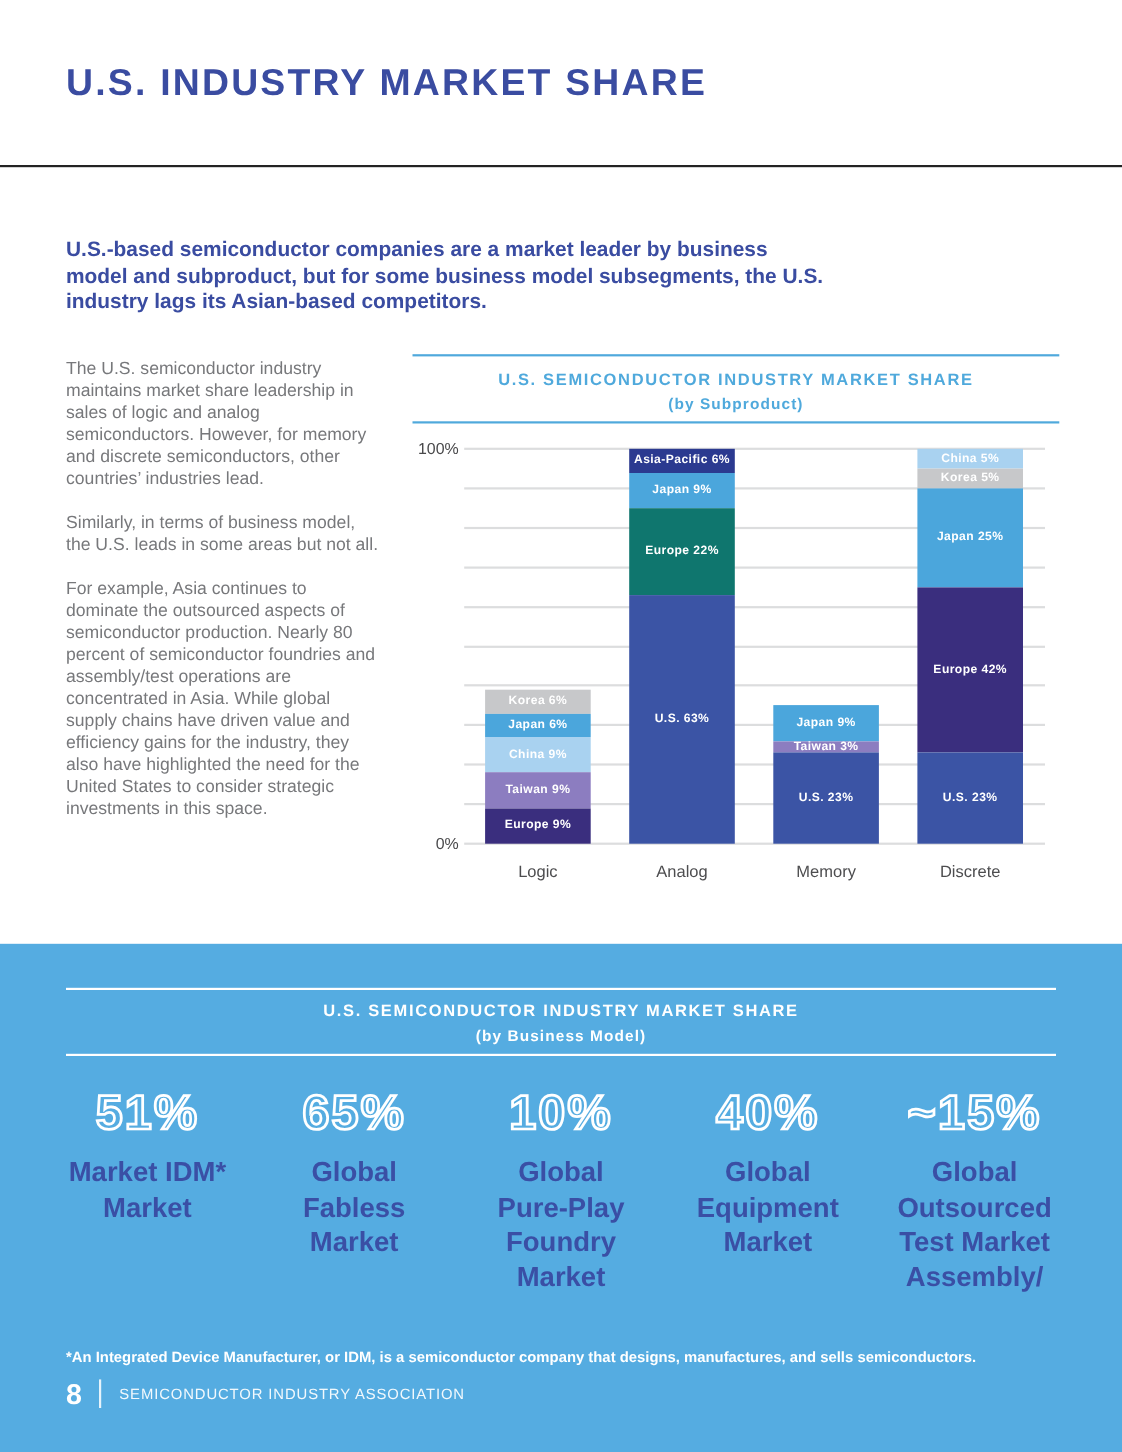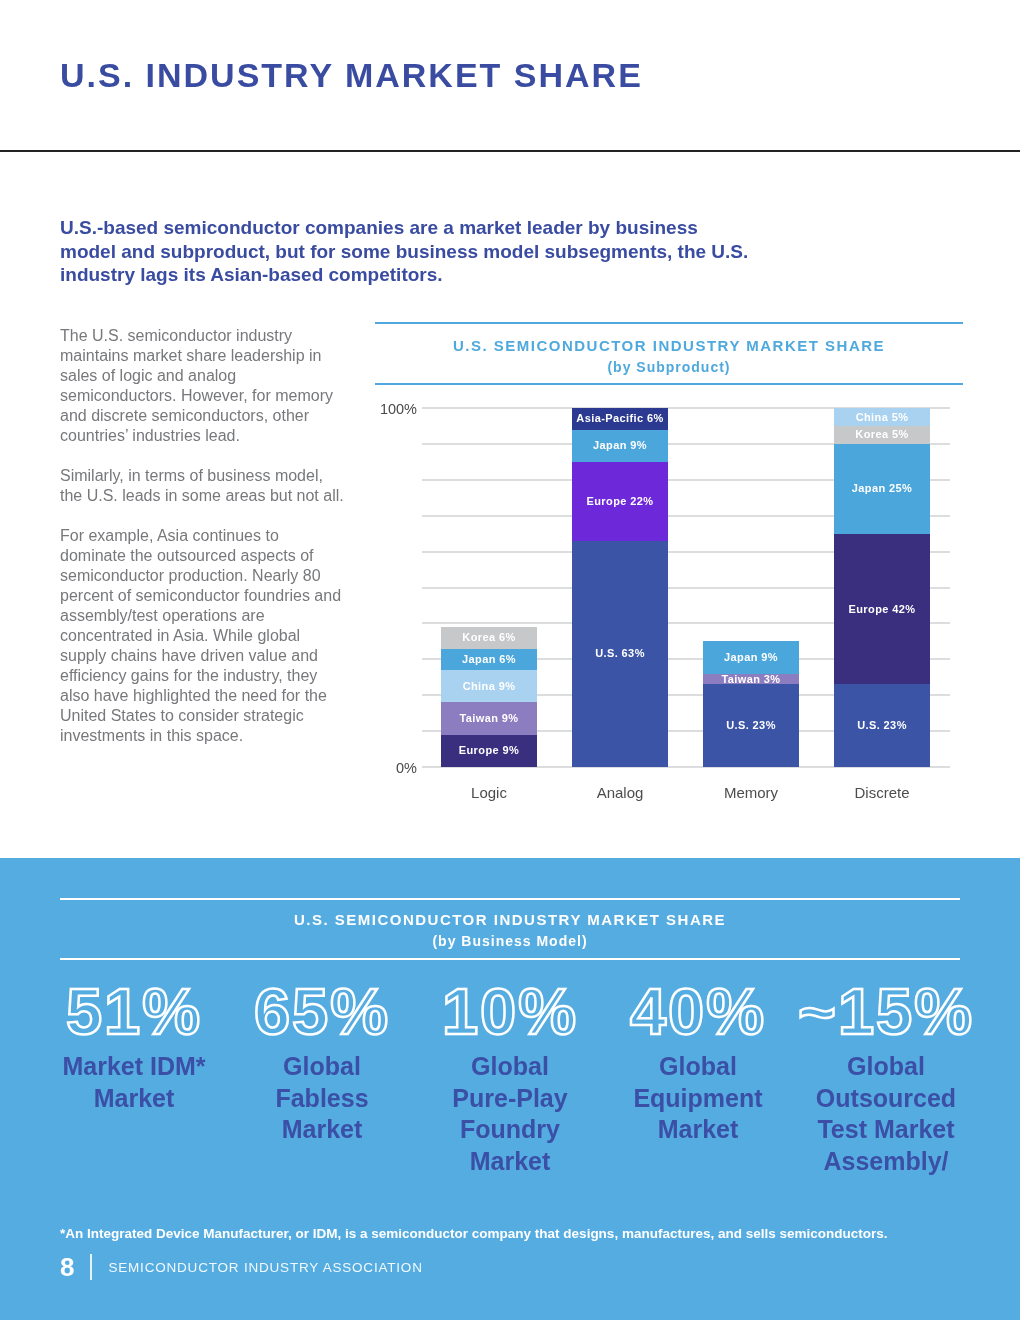--- a/index.html
+++ b/index.html
@@ -100,21 +100,21 @@
     position: absolute; left: 0; top: 75px; width: 1020px;
     text-align: center; font-size: 14px; font-weight: bold;
     letter-spacing: 1px; color: #ffffff;
   }
   .stats-row {
     position: absolute; left: 40px; top: 125px; width: 940px;
     display: flex;
   }
   .stat-col { width: 188px; text-align: center; }
   .stat-value {
-    font-size: 65px; font-weight: bold; line-height: 58px;
+    font-size: 44px; font-weight: bold; line-height: 58px;
     letter-spacing: 2px; color: #ffffff;
   }
   @supports ((-webkit-text-stroke: 1px #fff)) {
     .stat-value { color: transparent; -webkit-text-stroke: 2.5px #ffffff; }
   }
   .stat-label {
     margin-top: 10px;
     font-size: 25px; font-weight: bold; line-height: 31.5px;
     color: #3A4FA5;
   }
@@ -189,21 +189,21 @@
             <span class="bar-seg-label">Europe 9%</span>
           </div>
         </div>
         <div class="bar-col" style="left: 150px;">
           <div class="bar-seg" style="height: 21.54px; background: rgb(43, 58, 144);">
             <span class="bar-seg-label">Asia-Pacific 6%</span>
           </div>
           <div class="bar-seg" style="height: 32.31px; background: rgb(75, 166, 220);">
             <span class="bar-seg-label">Japan 9%</span>
           </div>
-          <div class="bar-seg" style="height: 78.98px; background: #6d28d9;">
+          <div class="bar-seg" style="height: 78.98px; background: #0f766e;">
             <span class="bar-seg-label">Europe 22%</span>
           </div>
           <div class="bar-seg" style="height: 226.17px; background: rgb(59, 84, 165);">
             <span class="bar-seg-label">U.S. 63%</span>
           </div>
         </div>
         <div class="bar-col" style="left: 281px;">
           <div class="bar-seg" style="height: 32.31px; background: rgb(75, 166, 220);">
             <span class="bar-seg-label">Japan 9%</span>
           </div>

